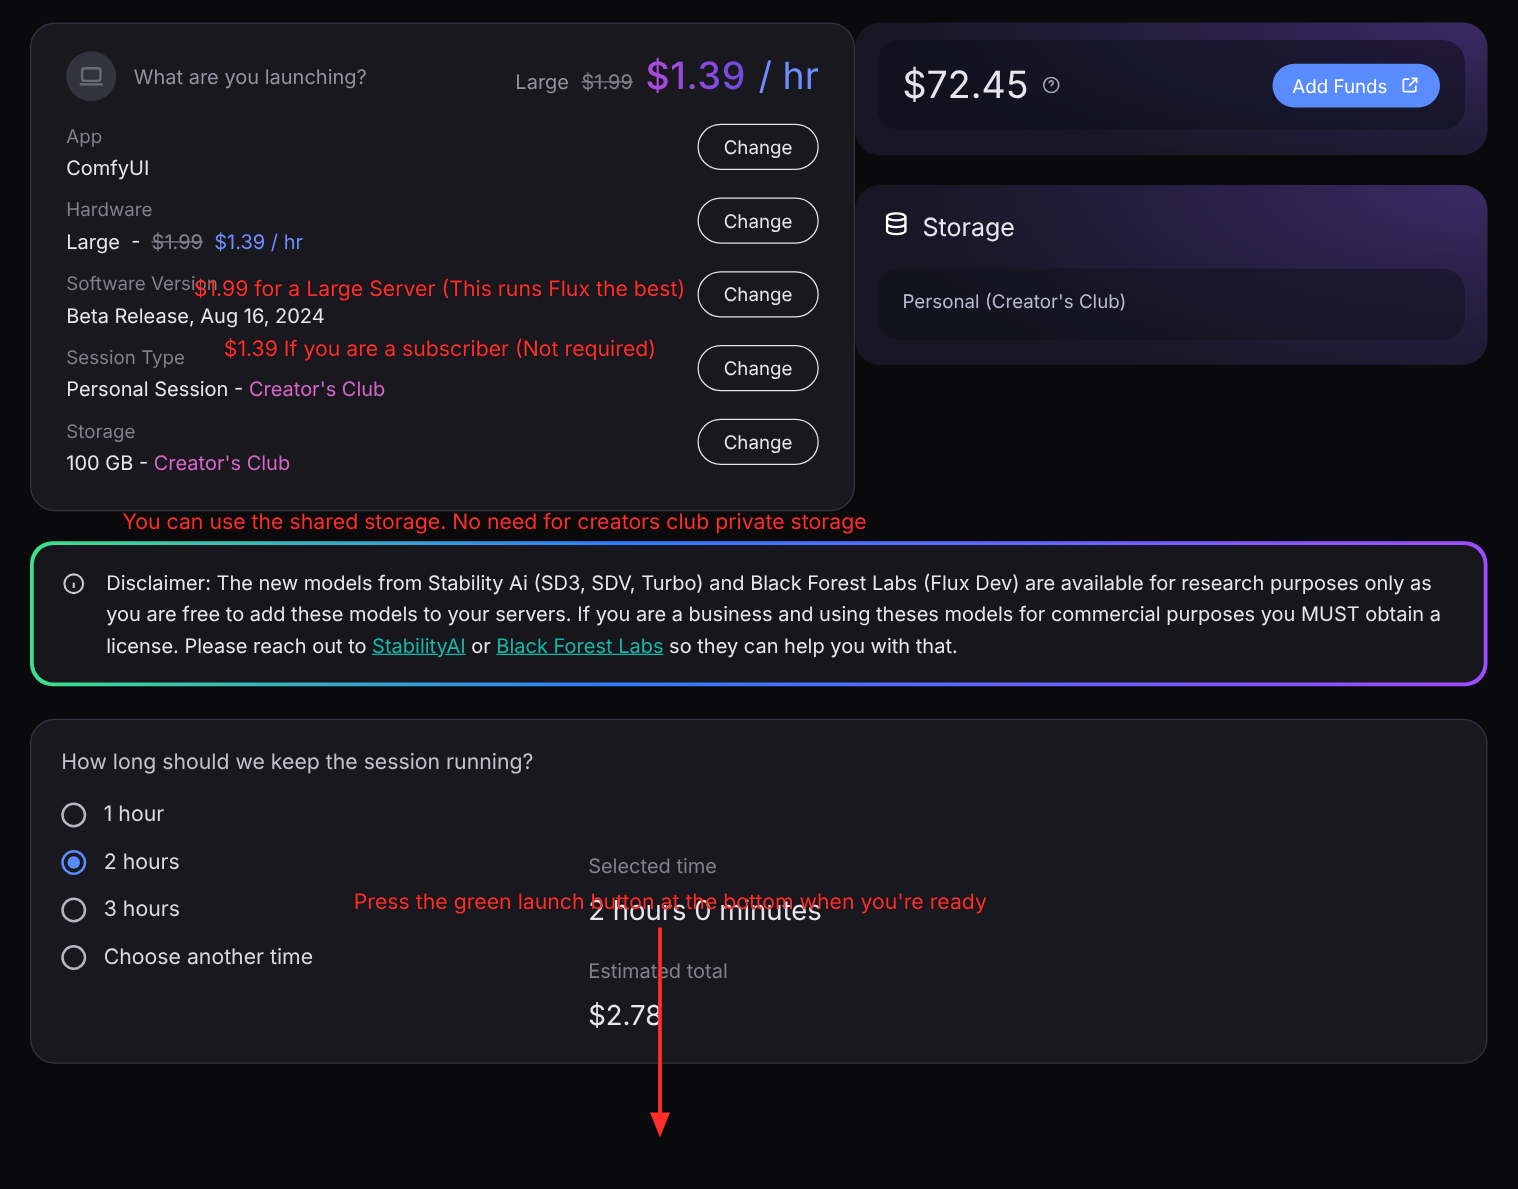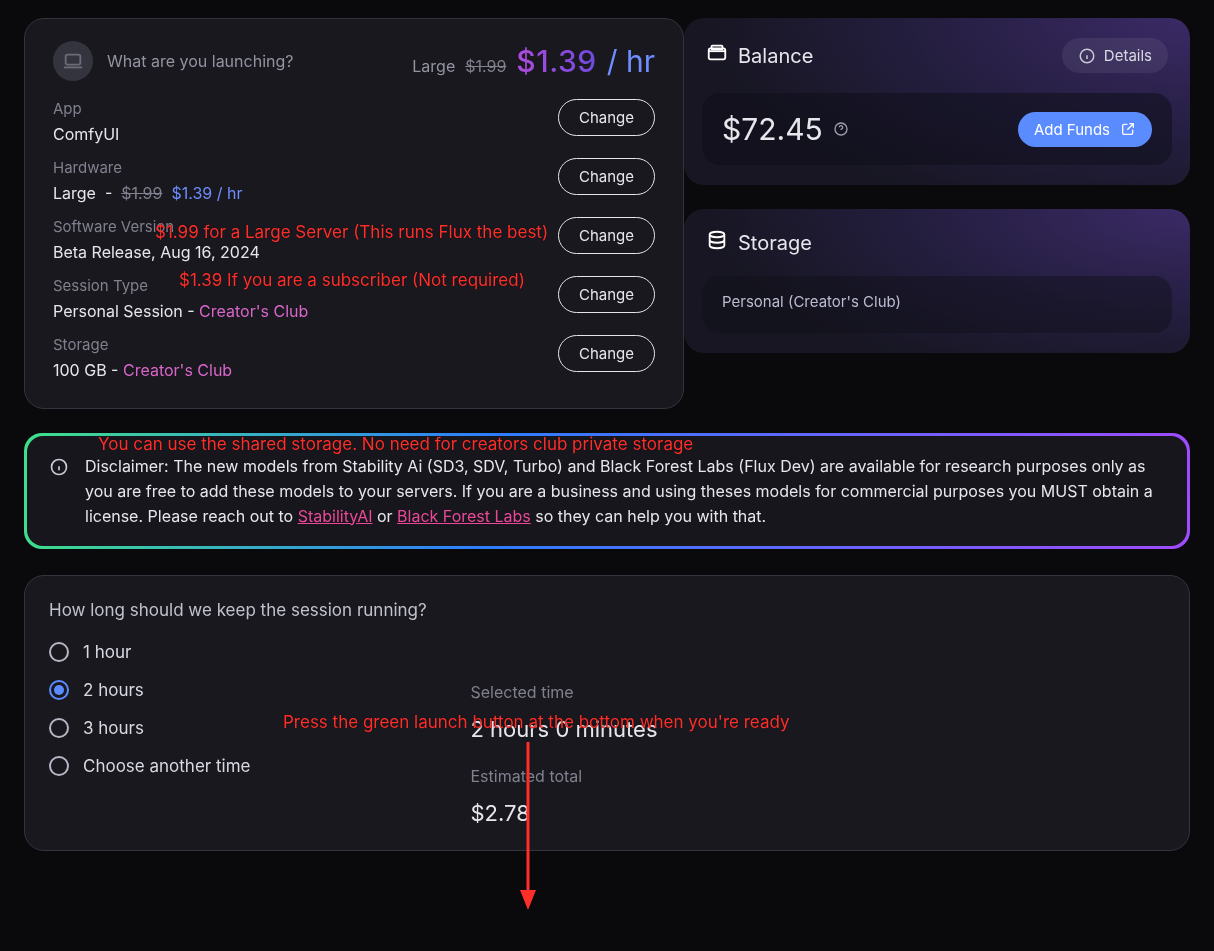--- a/index.html
+++ b/index.html
@@ -65,40 +65,40 @@
 
   .storage-box{margin:14px 18px 20px 18px;background:rgba(15,15,25,.45);border-radius:18px;padding:16px 20px}
   .st-sub{color:#bbbbd0;font-size:15px;margin-bottom:6px}
   .st-val{font-size:22px}
   .st-val .mut{color:#9393a2}
 
   
   .disclaimer-wrap{margin-top:24px;border-radius:18px;padding:3px;background:linear-gradient(95deg,#3fe08a,#2e7dff 40%,#a04bff)}
   .disclaimer{border-radius:16px;background:#16161c;padding:18px 22px;display:flex;gap:16px;align-items:flex-start;line-height:1.55}
   .disclaimer svg{flex:0 0 auto;width:20px;height:20px;stroke:#c9c9d6;fill:none;stroke-width:2;margin-top:3px}
-  .disclaimer a{color:#ec4899;}
+  .disclaimer a{color:#14b8a6;}
 
   
   .dur{margin-top:26px;padding:24px 24px;width:100%}
   .dur-q{color:#c2c2cf;font-size:17px;margin-bottom:22px}
   .dur-body{display:flex;gap:80px}
   .radios{display:flex;flex-direction:column;gap:18px}
   .radio{display:flex;align-items:center;gap:14px;color:#d9d9e4;font-size:17px;cursor:pointer}
   .rc{width:20px;height:20px;border-radius:50%;border:2px solid #b6b6c4;display:inline-flex;align-items:center;justify-content:center}
   .rc.sel{border-color:var(--blue)}
   .rc.sel::after{content:"";width:10px;height:10px;border-radius:50%;background:var(--blue)}
   .summary{display:flex;flex-direction:column;gap:14px;margin-top:40px}
   .s-lab{color:var(--muted)}
   .s-val{font-size:22px}
 
   
   .anno{position:absolute;color:var(--red);font-weight:400;font-size:17px;text-shadow:0 0 1px rgba(0,0,0,.6)}
   #anno1{left:155px;top:222px}
   #anno2{left:179px;top:270px}
-  #anno3{left:98px;top:434px}
+  #anno3{left:98px;top:408px}
   #anno4{left:283px;top:712px}
   .arrow{position:absolute;left:520px;top:742px}
   .arrow svg{overflow:visible}
 </style>
 </head>
 <body>
 
 <div class="row">
 
   <section class="card launch">
@@ -168,39 +168,20 @@
           <span>100 GB -</span>
           <span class="cc">Creator's Club</span>
         </span>
       </div>
       <button class="pill">Change</button>
     </div>
   </section>
 
   <div class="side">
     <section class="card grad">
-      <div class="panel-title">
-        <div class="pt-left">
-          <span>
-            <svg viewBox="0 0 24 24">
-                <rect x="3" y="7" width="18" height="12" rx="2"></rect>
-                <path d="M3 10h18"></path>
-                <rect x="6" y="4" width="12" height="4" rx="1"></rect>
-              </svg>
-          </span>
-          <span>Balance</span>
-        </div>
-        <span class="chip">
-          <svg viewBox="0 0 24 24">
-              <circle cx="12" cy="12" r="9"></circle>
-              <path d="M12 16v-5M12 8.5v0"></path>
-            </svg>
-          <span>Details</span>
-        </span>
-      </div>
       <div class="balance-box">
         <span class="amount">
           <span>$72.45</span>
           <svg viewBox="0 0 24 24">
               <circle cx="12" cy="12" r="9"></circle>
               <path d="M9.5 9.5a2.5 2.5 0 1 1 3.5 2.3c-.9.4-1 .9-1 1.7M12 17v0"></path>
             </svg>
         </span>
         <button class="addfunds">
           <span>Add Funds</span>

